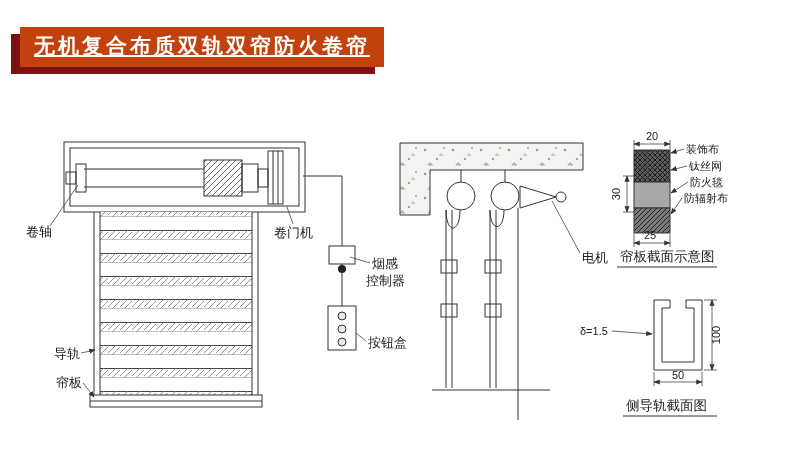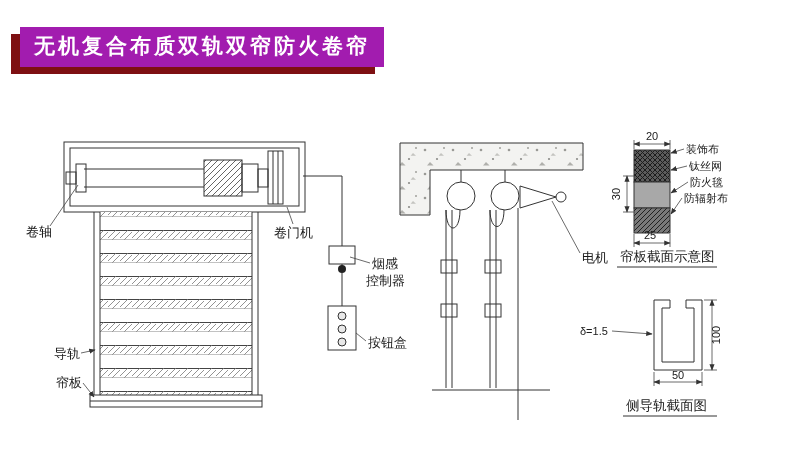--- a/index.html
+++ b/index.html
@@ -190,16 +190,16 @@
       <line x1="654" y1="382" x2="702" y2="382" class="thin" marker-start="url(#arr)" marker-end="url(#arr)"></line>
       <text x="678" y="379" text-anchor="middle" class="dim">50</text>
 
       <text x="626" y="410" class="cap">侧导轨截面图</text>
       <line x1="623" y1="416" x2="717" y2="416" class="ln"></line>
     </g>
   </svg>
 
   <div class="banner-wrap">
     <div class="banner-shadow" style="background: rgb(126, 16, 18);"></div>
-    <div class="banner" style="background: #a21caf;">无机复合布质双轨双帘防火卷帘</div>
+    <div class="banner" style="background: #c2410c; text-decoration: underline;">无机复合布质双轨双帘防火卷帘</div>
   </div>
 
 </div>
 
 </body></html>

